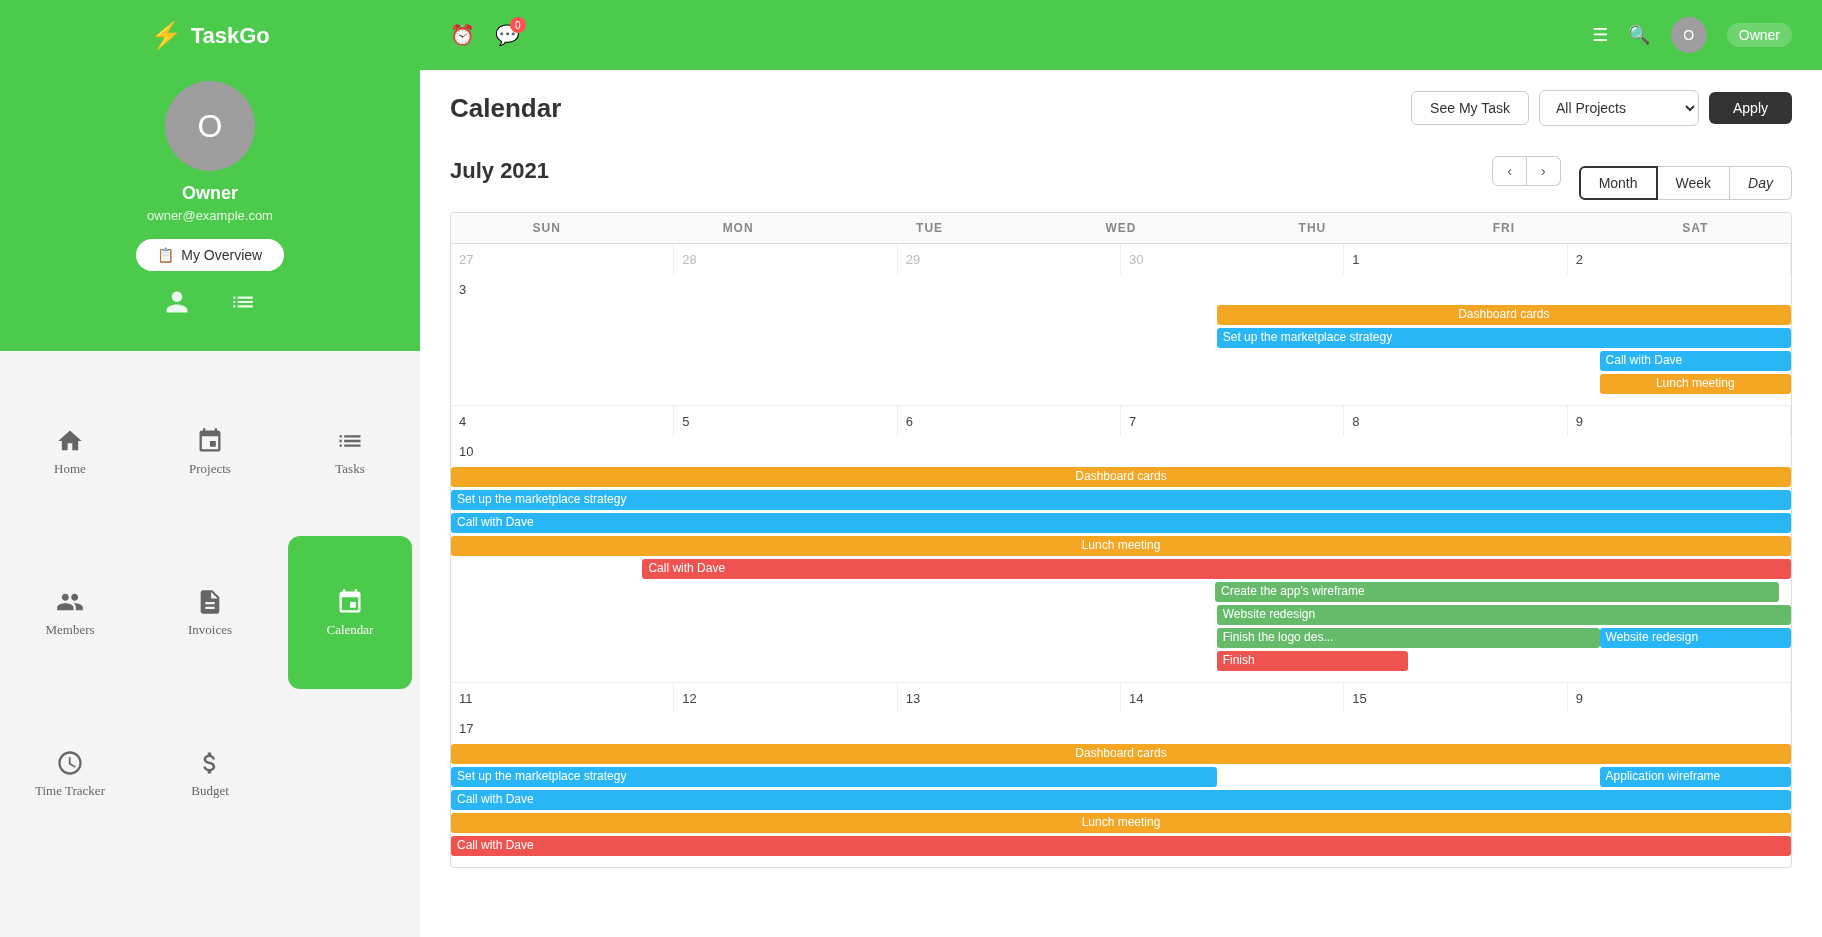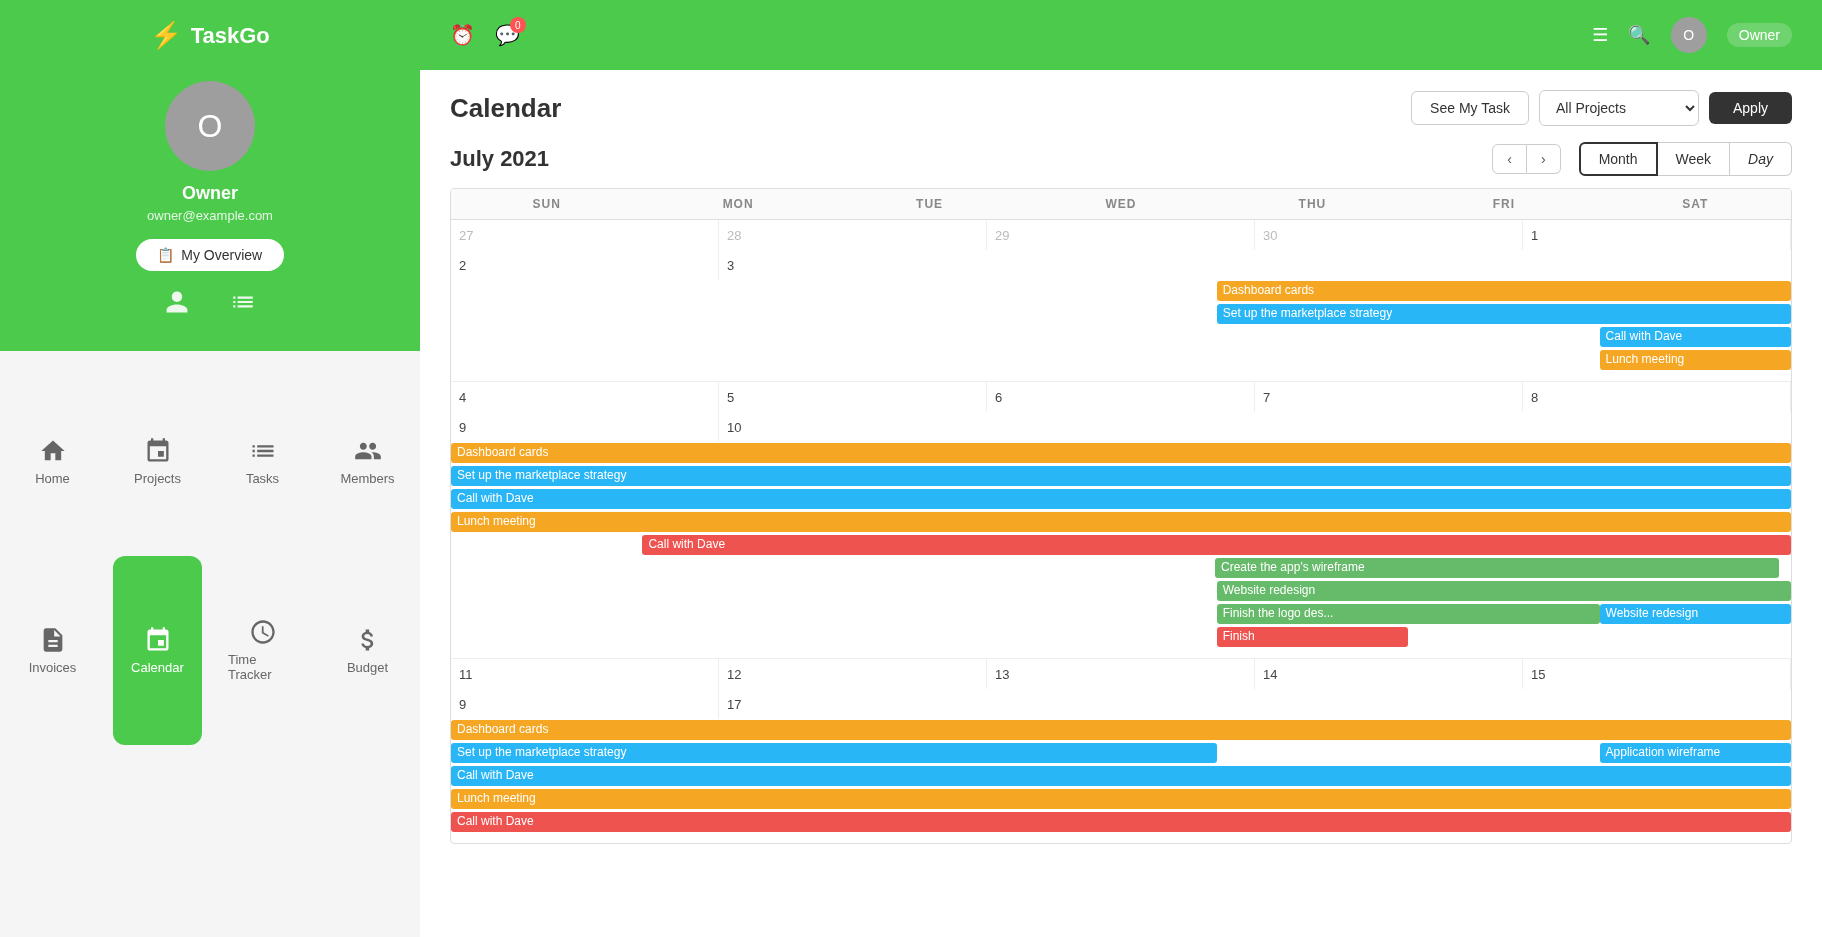--- a/index.html
+++ b/index.html
@@ -81,23 +81,24 @@
       font-size: 22px;
       cursor: pointer;
       opacity: 0.9;
     }
     
     .sidebar-bottom {
       background: #f5f5f5;
       width: 100%;
       flex: 1;
       display: grid;
-      grid-template-columns: 1fr 1fr 1fr 1fr;
+      grid-template-columns: 1fr 1fr 1fr;
       grid-template-rows: repeat(4, auto);
       padding: 20px 0;
+      font-family: Liberation Serif, serif;
     }
     .nav-item {
       display: flex;
       flex-direction: column;
       align-items: center;
       justify-content: center;
       padding: 20px 10px;
       cursor: pointer;
       color: #666;
       font-size: 13px;
@@ -262,21 +263,21 @@
     .view-btn.active {
       background: white;
       border: 2px solid #333;
       color: #333;
       z-index: 1;
     }
     .view-btn-group {
       display: flex;
       margin-left: 10px;
     }
-    .view-btn-group .view-btn { border-left: none; }
+    .view-btn-group .view-btn { border-left: none; margin-top: 24px; }
     .view-btn-group .view-btn:first-child { border-left: 1.5px solid #ccc; border-radius: 6px 0 0 6px; }
     .view-btn-group .view-btn:last-child { border-radius: 0 6px 6px 0; font-style: italic; }
     .view-btn-group .view-btn.active { border: 2px solid #333; }
 
     
     .calendar-grid {
       border: 1px solid #ddd;
       border-radius: 4px;
       overflow: hidden;
     }
@@ -287,21 +288,21 @@
       border-bottom: 1px solid #ddd;
     }
     .day-header {
       text-align: center;
       padding: 8px 0;
       font-size: 12px;
       font-weight: 600;
       color: #888;
       letter-spacing: 1px;
     }
-    .event-orange { background: #f5a623; }
+    .event-orange { background: #f5a623; text-align: center; }
     .event-blue { background: #29b6f6; }
     .event-red { background: #ef5350; }
     .event-green { background: #66bb6a; }
     .event-block {
       height: 20px;
       border-radius: 3px;
       font-size: 12px;
       color: white;
       padding: 2px 6px;
       margin-bottom: 2px;
@@ -311,21 +312,21 @@
       cursor: pointer;
     }
 
     
     .cal-week {
       border-bottom: 1px solid #eee;
     }
     .cal-week:last-child { border-bottom: none; }
     .cal-day-nums {
       display: grid;
-      grid-template-columns: repeat(5, 1fr);
+      grid-template-columns: repeat(6, 1fr);
     }
     .cal-day-num-cell {
       border-right: 1px solid #eee;
       padding: 6px 8px 2px 8px;
       min-height: 30px;
     }
     .cal-day-num-cell:last-child { border-right: none; }
     .cal-day-num {
       font-size: 13px;
       color: #bbb;

